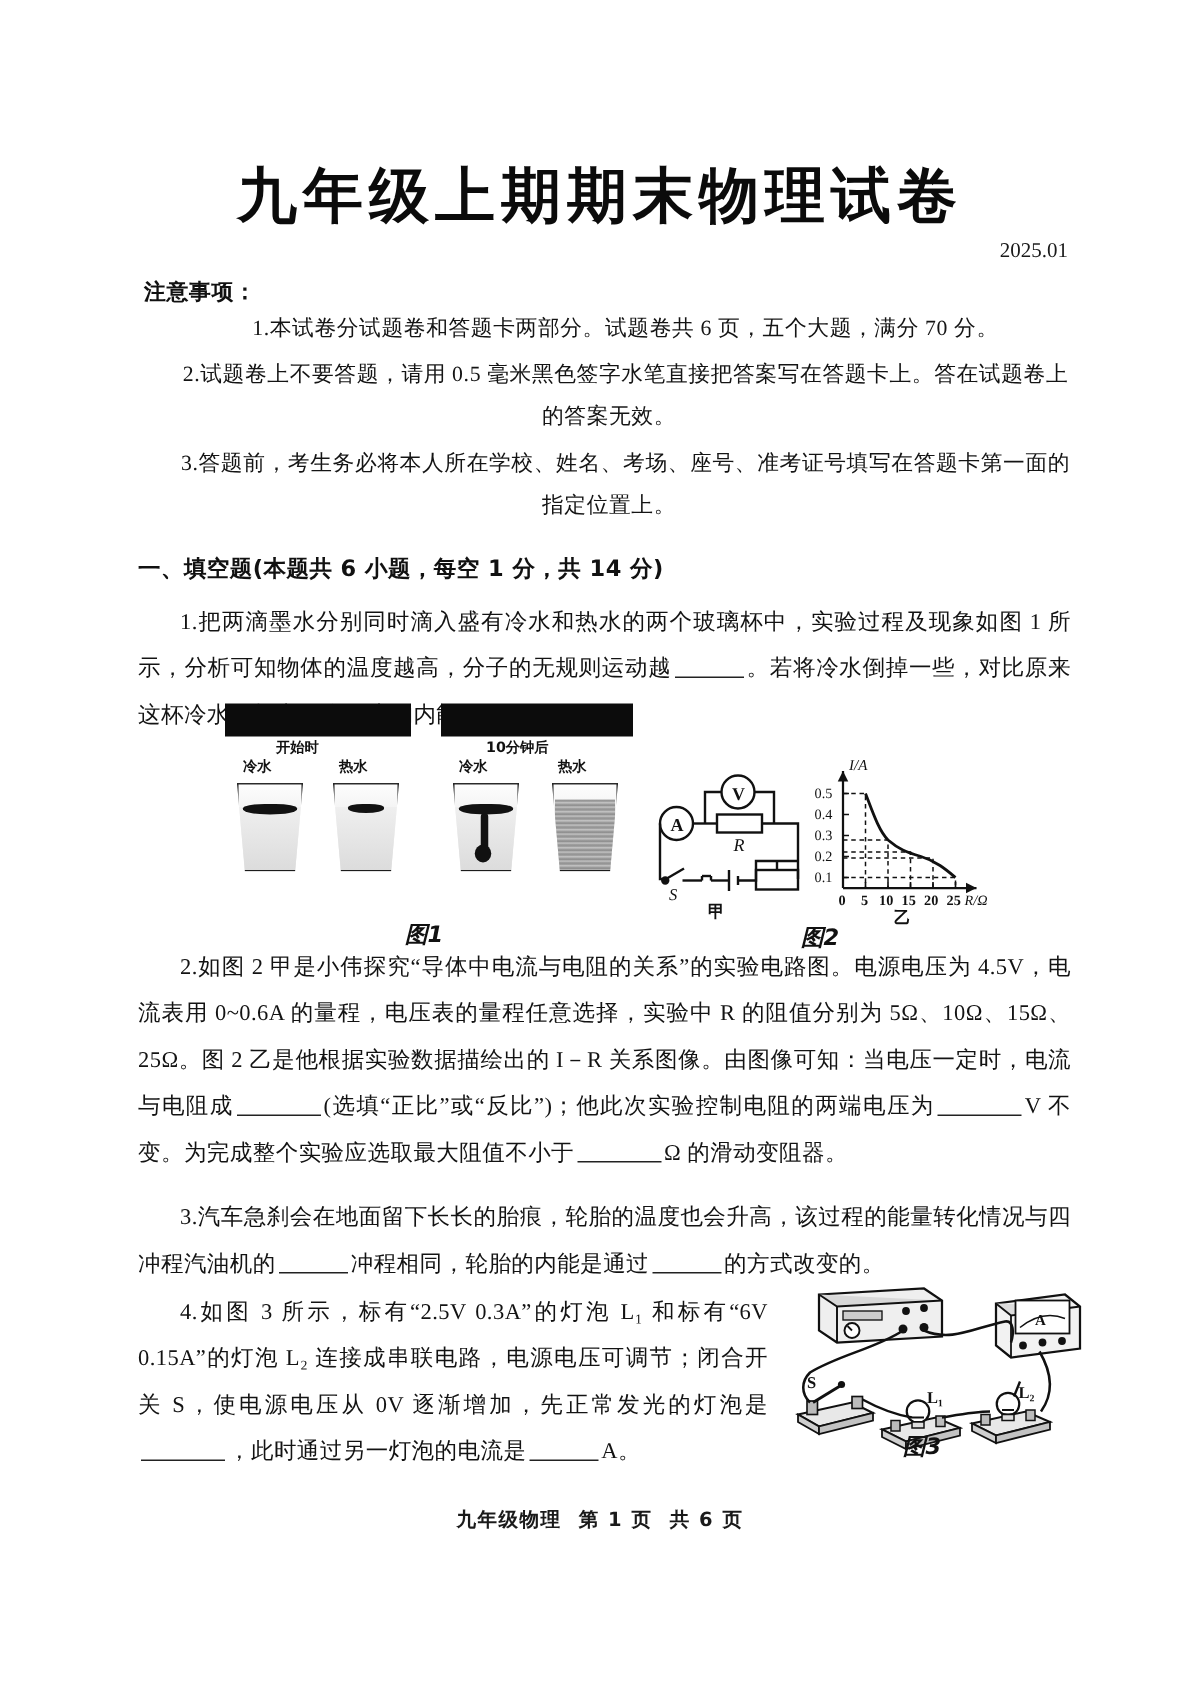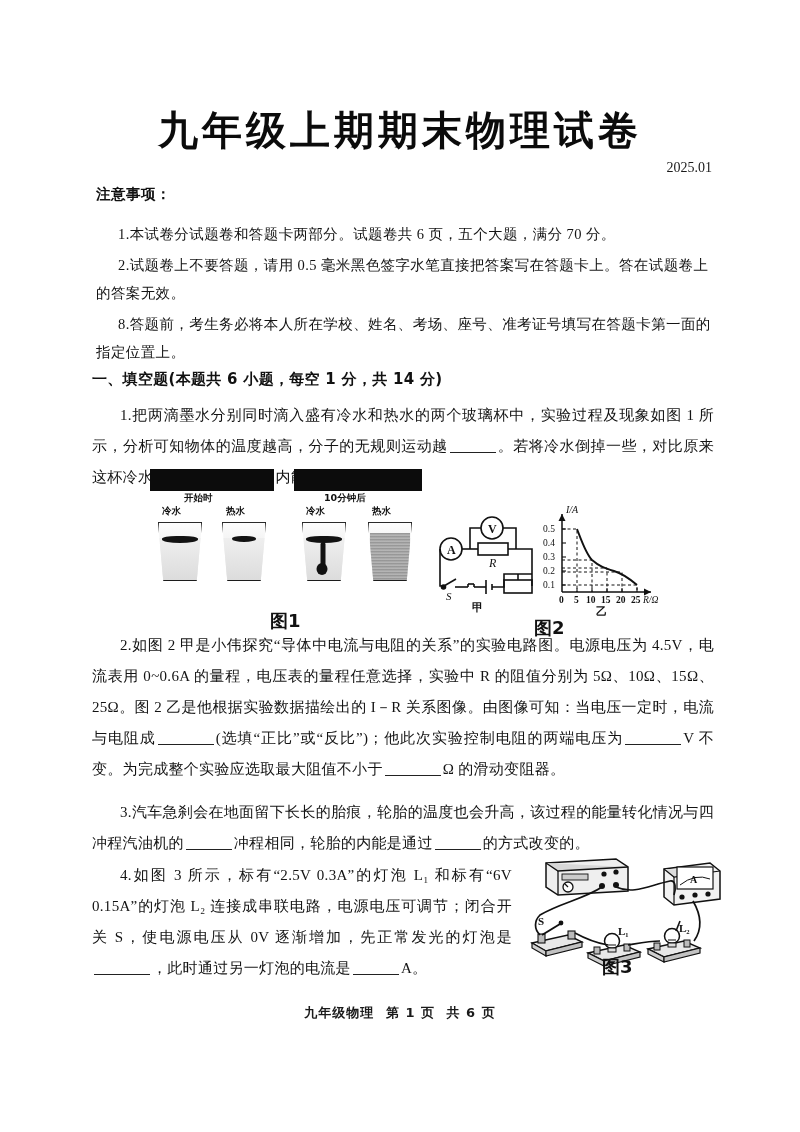--- a/index.html
+++ b/index.html
@@ -37,21 +37,21 @@
   .notice-title{
     position:absolute;
     left:96px;top:185px;
     font-family:"DejaVu Sans", sans-serif;
     font-weight:bold;
     font-size:14.5px;
     letter-spacing:.5px;
   }
   .notice-list{
     position:absolute;
-    left:96px;top:220px;width:620px;
+    left:96px;top:205px;width:620px;text-align:center;
   }
   .notice-item{
     font-size:14.5px;
     line-height:28px;
     text-indent:22px;
     letter-spacing:.4px;
     margin-bottom:3px;
     color:#141414;
   }
   .sec-head{
@@ -132,21 +132,21 @@
     position:absolute;bottom:14px;height:22px;background:#0c0c0c;
   }
   .fig-cap-s{
     position:absolute;bottom:0;
     font-family:"DejaVu Sans", sans-serif;
     font-weight:bold;font-size:9.5px;text-align:right;
   }
   .fig-main-cap{
     position:absolute;
     font-family:"DejaVu Sans", sans-serif;
-    font-weight:bold;font-size:18px;
+    font-weight:bold;font-size:15px;font-style:italic;
   }
 
   
   .fig2{position:absolute;left:424px;top:500px;width:250px;height:128px;}
   .sub-cap{
     position:absolute;
     font-family:"DejaVu Sans", sans-serif;
     font-weight:bold;font-size:11px;
   }
 
@@ -171,21 +171,21 @@
 
 <div class="page">
 
   <div class="title">九年级上期期末物理试卷</div>
   <div class="date">2025.01</div>
 
   <div class="notice-title">注意事项：</div>
   <div class="notice-list">
     <div class="notice-item">1.本试卷分试题卷和答题卡两部分。试题卷共 6 页，五个大题，满分 70 分。</div>
     <div class="notice-item">2.试题卷上不要答题，请用 0.5 毫米黑色签字水笔直接把答案写在答题卡上。答在试题卷上的答案无效。</div>
-    <div class="notice-item">8.答题前，考生务必将本人所在学校、姓名、考场、座号、准考证号填写在答题卡第一面的指定位置上。</div>
+    <div class="notice-item">3.答题前，考生务必将本人所在学校、姓名、考场、座号、准考证号填写在答题卡第一面的指定位置上。</div>
   </div>
 
   <div class="sec-head">一、填空题(本题共 6 小题，每空 1 分，共 14 分)</div>
 
   <div class="q" id="q1">
     <span class="ind"></span><span>1.</span><span>把两滴墨水分别同时滴入盛有冷水和热水的两个玻璃杯中，实验过程及现象如图 1 所示，分析可知物体的温度越高，分子的无规则运动越</span><span class="blank"></span><span>。若将冷水倒掉一些，对比原来这杯冷水，杯中剩余冷水的内能</span><span class="blank"></span><span>。</span>
   </div>
 
   <div class="fig1">
     <div class="grp a">

